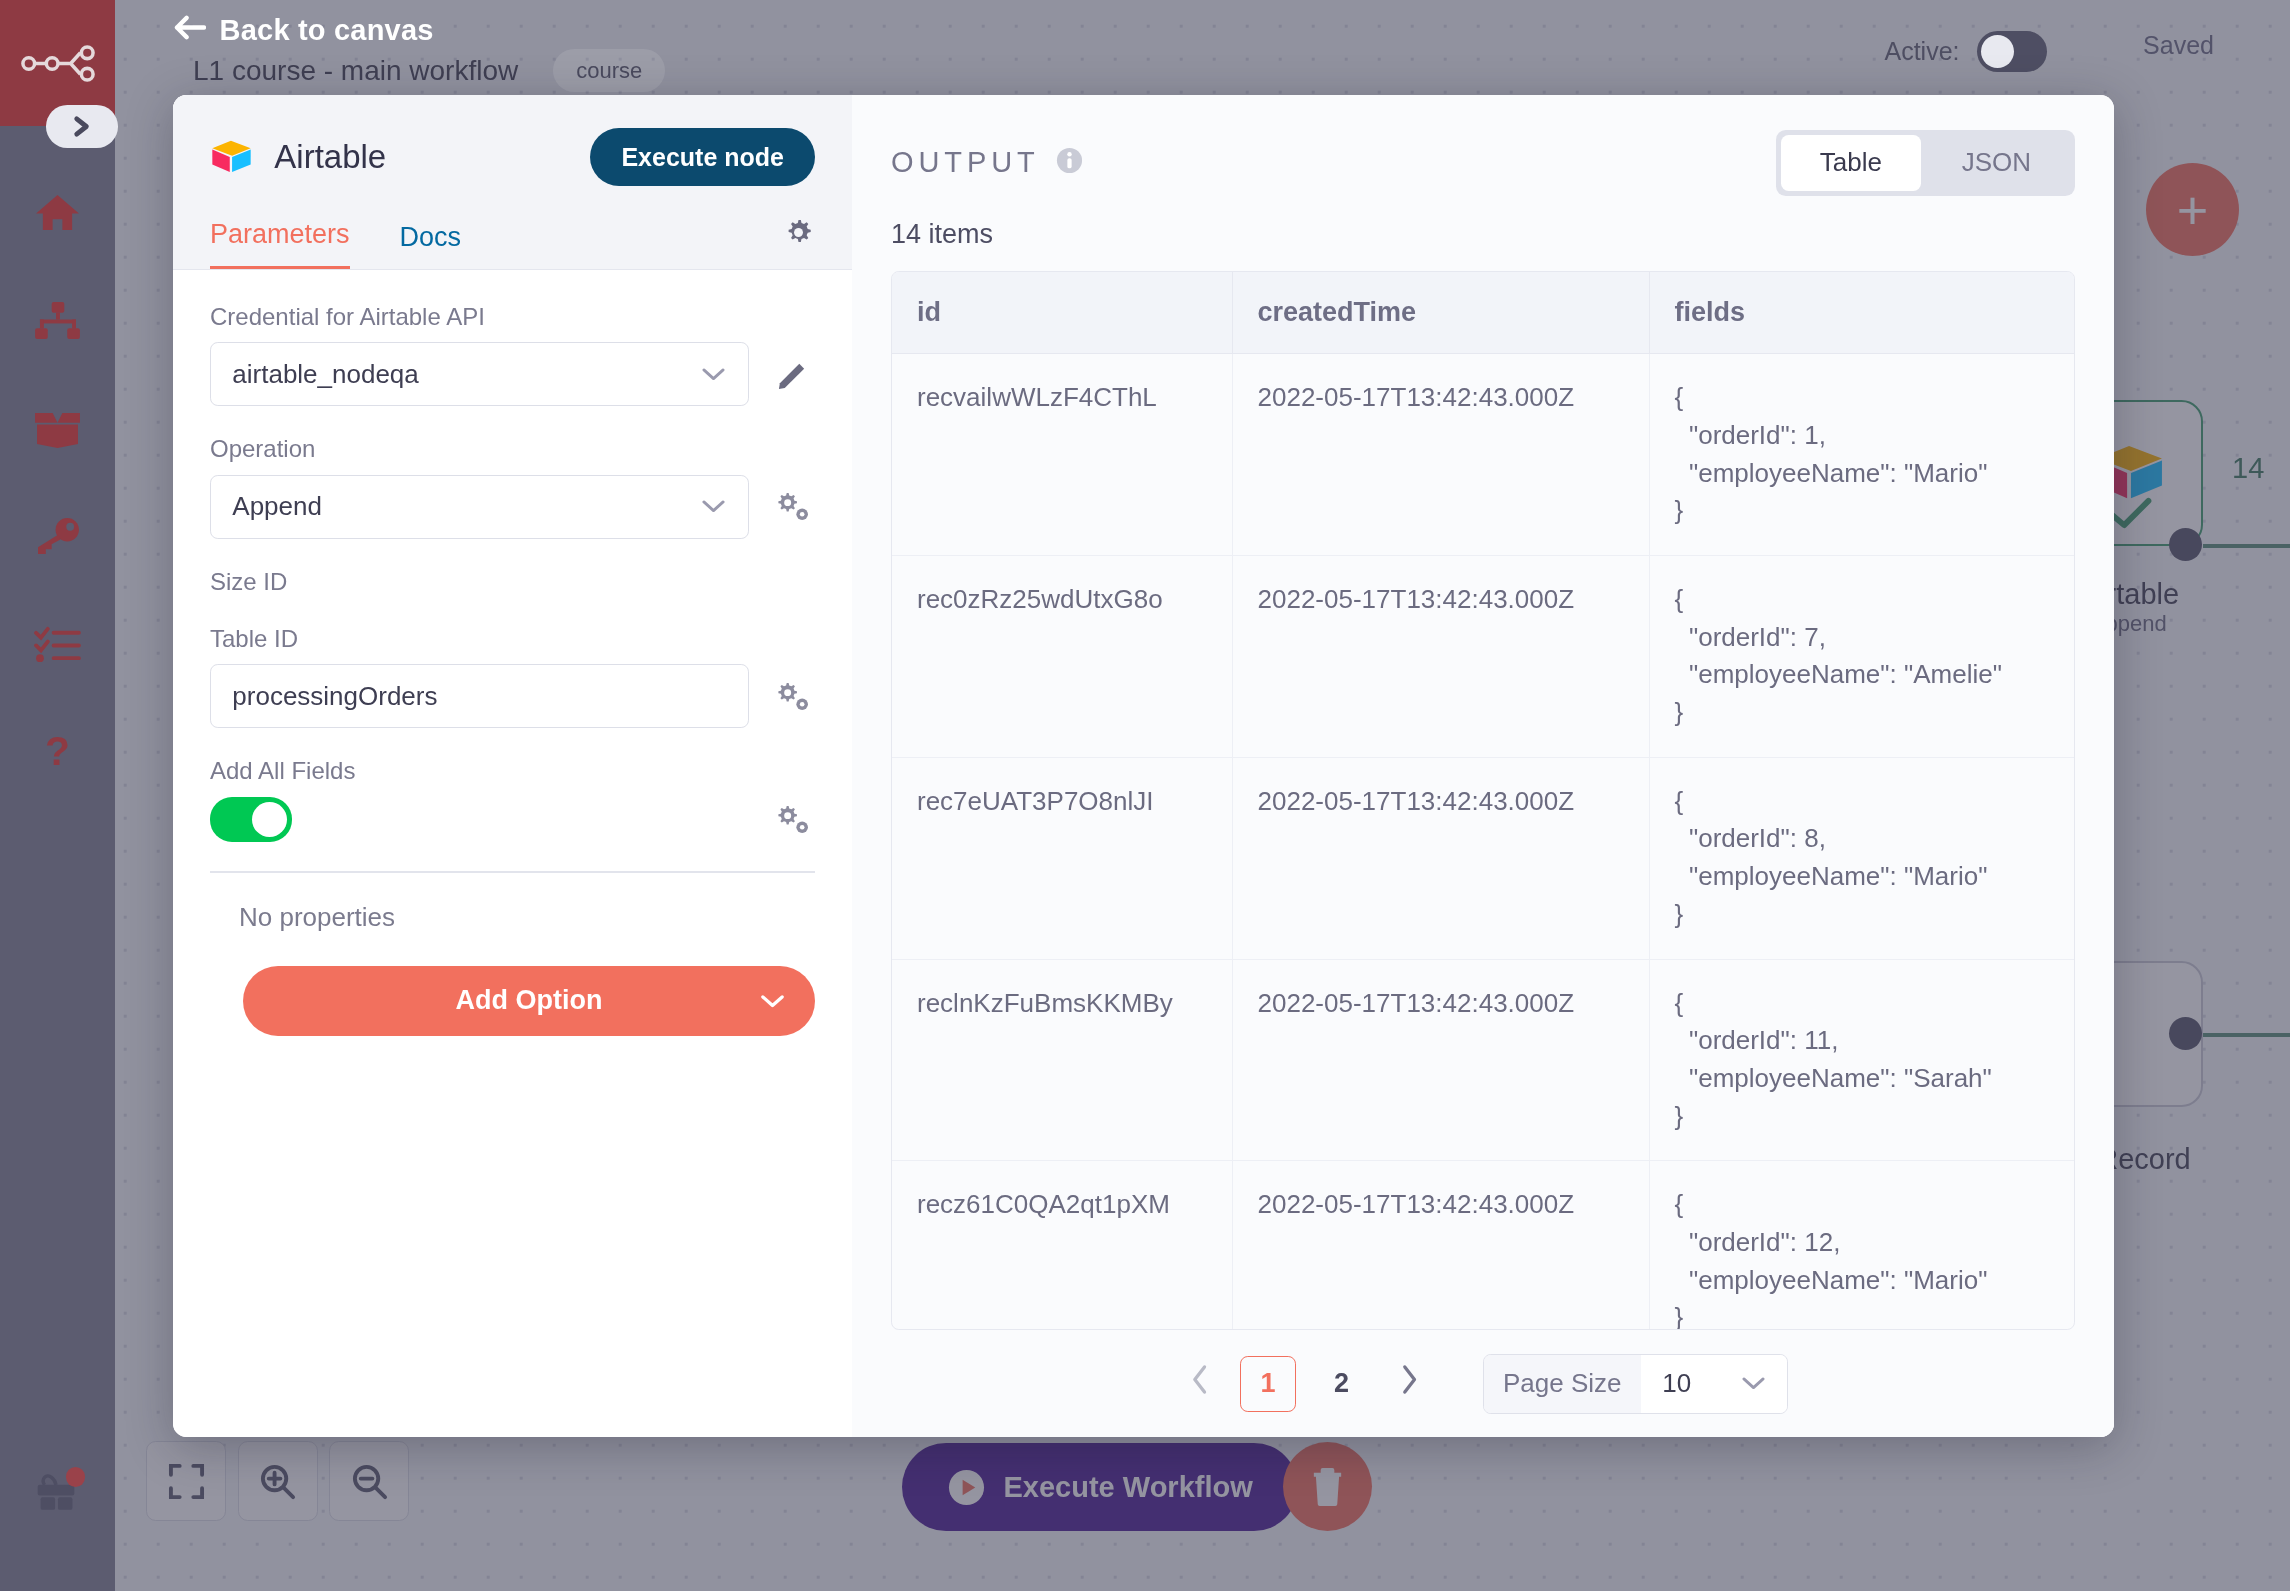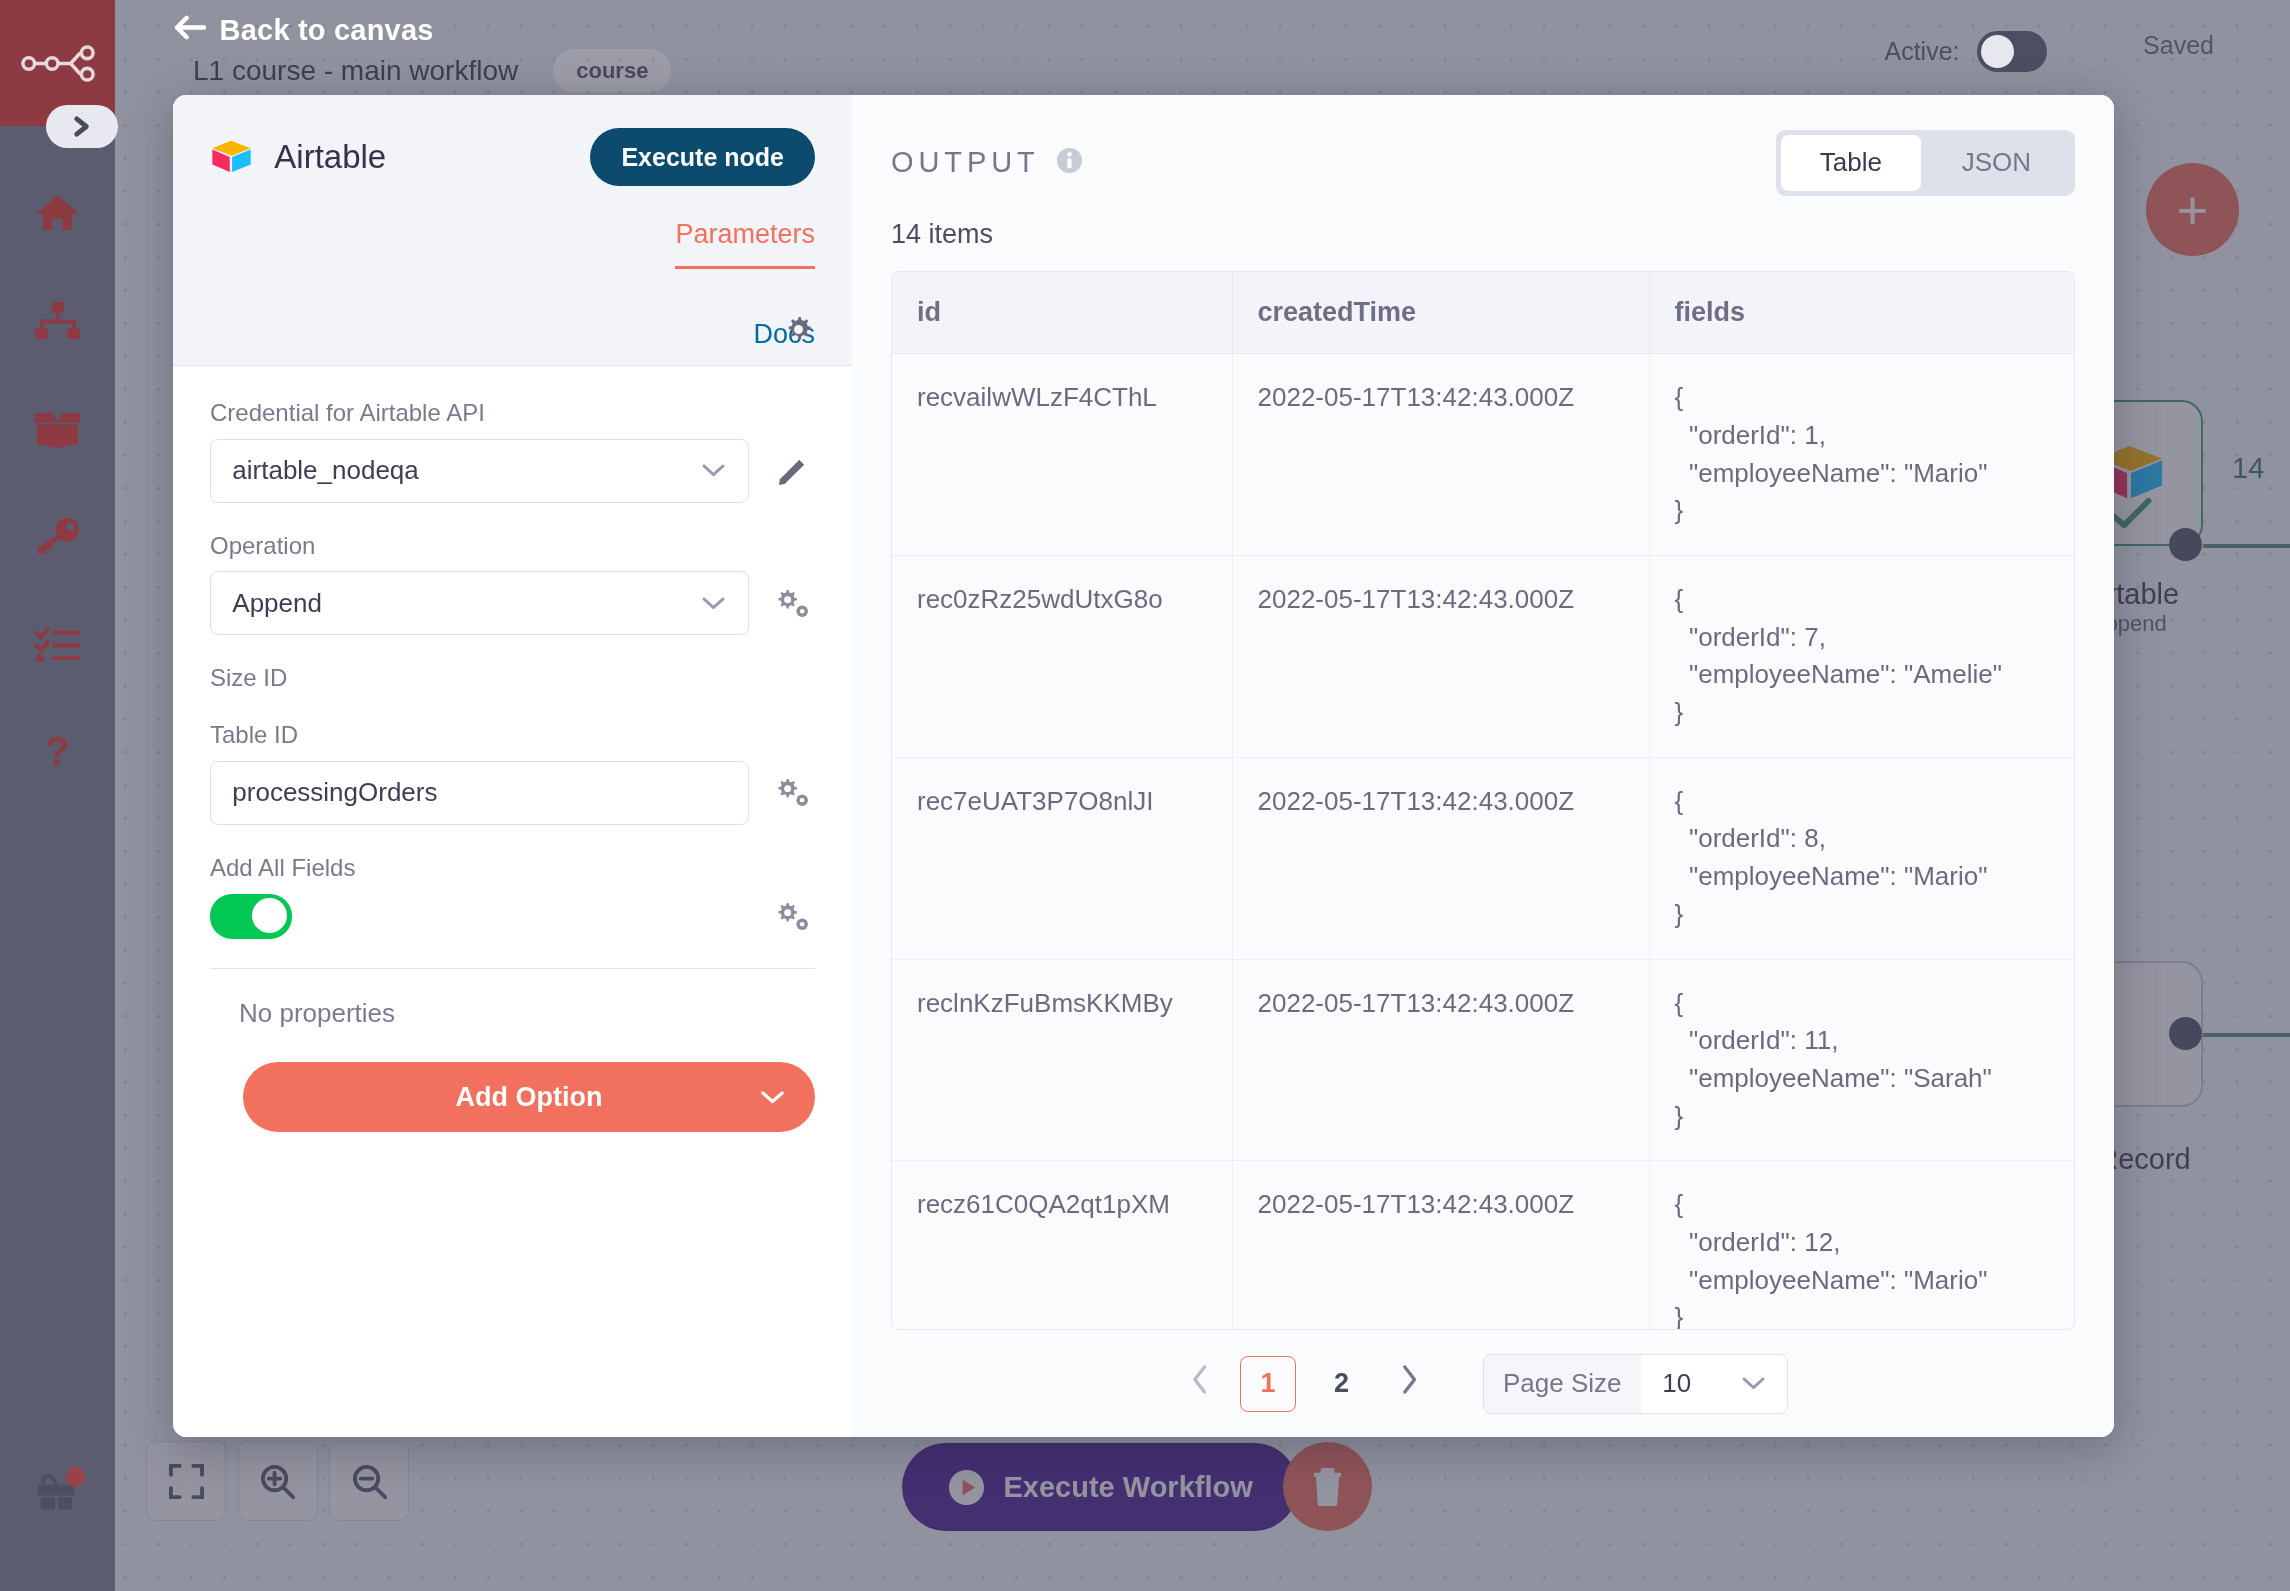--- a/index.html
+++ b/index.html
@@ -67,21 +67,20 @@
   .back-row { position: absolute; left: 58px; top: 13.6px; display: flex; align-items: flex-start; gap: 13.6px; }
   .back-text { font-size: 29px; font-weight: 700; color: #FFFFFF; letter-spacing: 0.2px; }
   .wf-row { position: absolute; left: 78px; top: 49px; display: flex; align-items: center; gap: 35px; }
   .wf-name { font-size: 28px; color: #3F3F52; }
   .wf-tag {
     background: rgba(255,255,255,0.10);
     color: #4A4A5E;
     border-radius: 21.3px;
     padding: 8.7px 23px;
     font-size: 22px;
-    font-weight: bold;
   }
   .active-wrap { position: absolute; right: 243px; top: 31px; display: flex; align-items: center; gap: 17.5px; }
   .active-label { font-size: 25px; color: #4E4E62; }
   .sw-off {
     width: 70px; height: 41px; border-radius: 20.4px;
     background: #4E4E63; position: relative;
   }
   .sw-off::after {
     content: ""; position: absolute; left: 3.9px; top: 3.9px;
     width: 33px; height: 33px; border-radius: 50%; background: #E8E9F0;
@@ -159,21 +158,21 @@
     background: #F3F4F8; padding: 33px 37px 0 37px;
     border-bottom: 1px solid #E4E6EE;
   }
   .ph-row { display: flex; align-items: center; justify-content: space-between; }
   .ph-title { display: flex; align-items: center; gap: 21.3px; }
   .ph-name { font-size: 33px; color: #33334A; font-weight: 400; }
   .exec-node-btn {
     background: #0c4a6e; color: #fff; border-radius: 29px;
     padding: 14.6px 31px; font-size: 25px; font-weight: 600;
   }
-  .tabs { display: flex; align-items: flex-end; gap: 50px; margin-top: 33px; position: relative; flex-direction: column; }
+  .tabs { display: flex; align-items: flex-end; gap: 50px; margin-top: 33px; position: relative; }
   .tab { font-size: 27px; padding-bottom: 15.5px; color: #0369a1; }
   .tab.active { color: #F2705E; border-bottom: 3.9px solid #F2705E; }
   .gear-tab { position: absolute; right: 0; bottom: 15.5px; }
 
   .params-body { padding: 33px 37px 0 37px; overflow: hidden; flex: 1; }
   .field { margin-bottom: 29px; }
   .field-label { font-size: 24px; color: #7A7A8E; margin-bottom: 11.6px; }
   .field-row { display: flex; align-items: center; gap: 21.3px; }
   .input-box {
     flex: 1; height: 64px; border: 1.9px solid #DDDFE8; border-radius: 7.8px;

